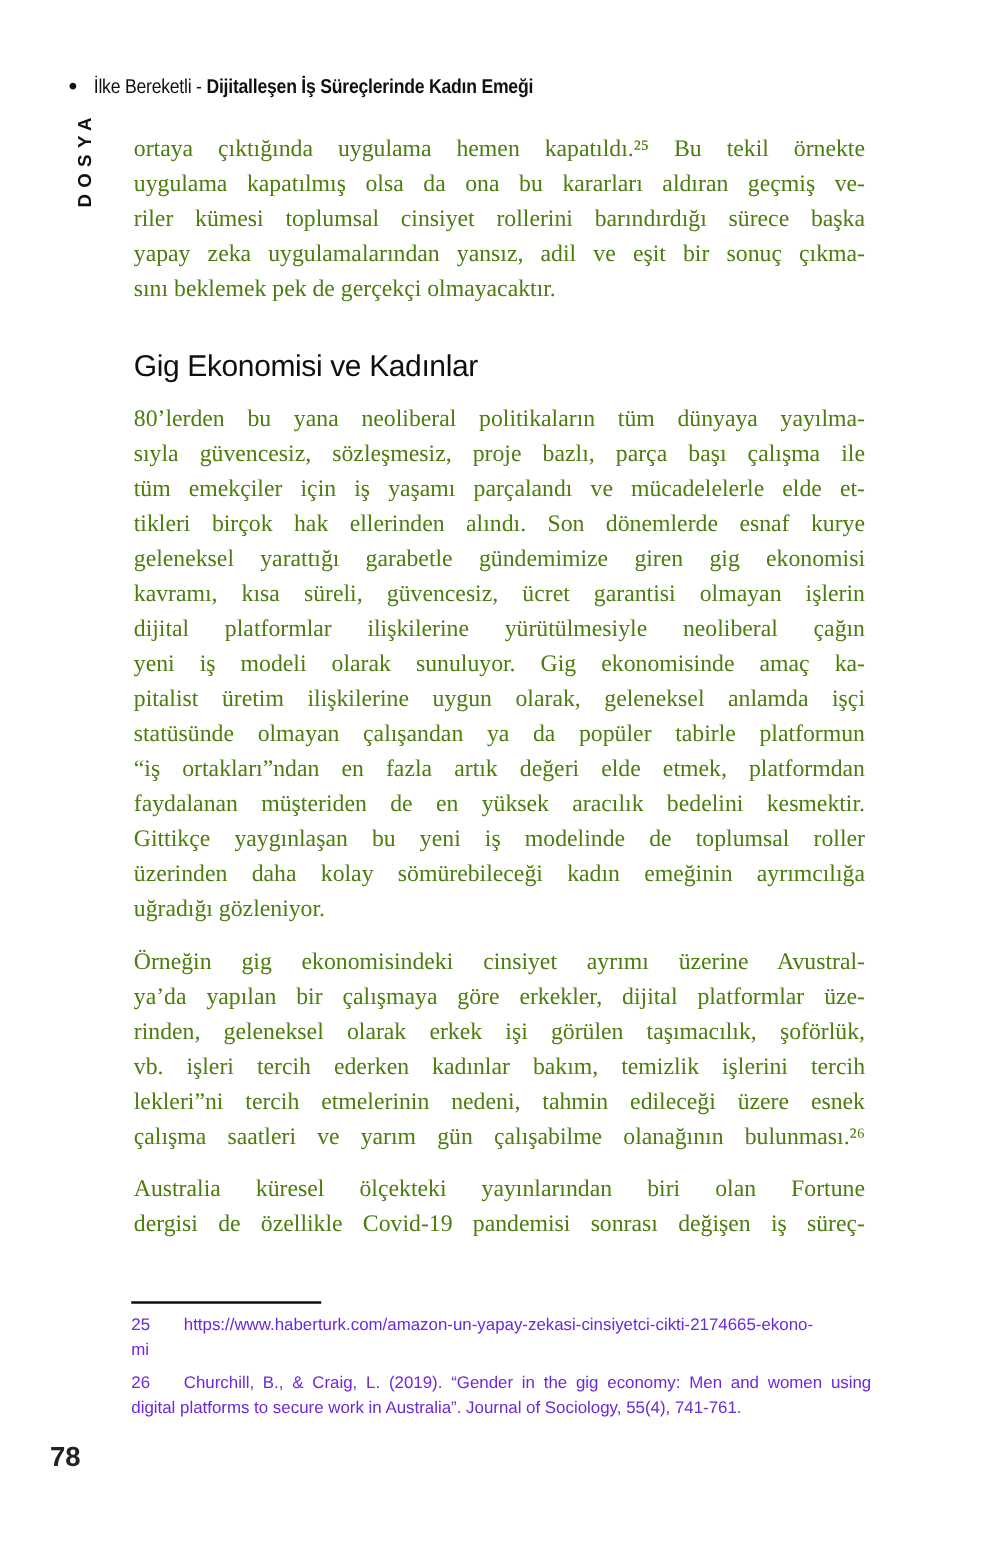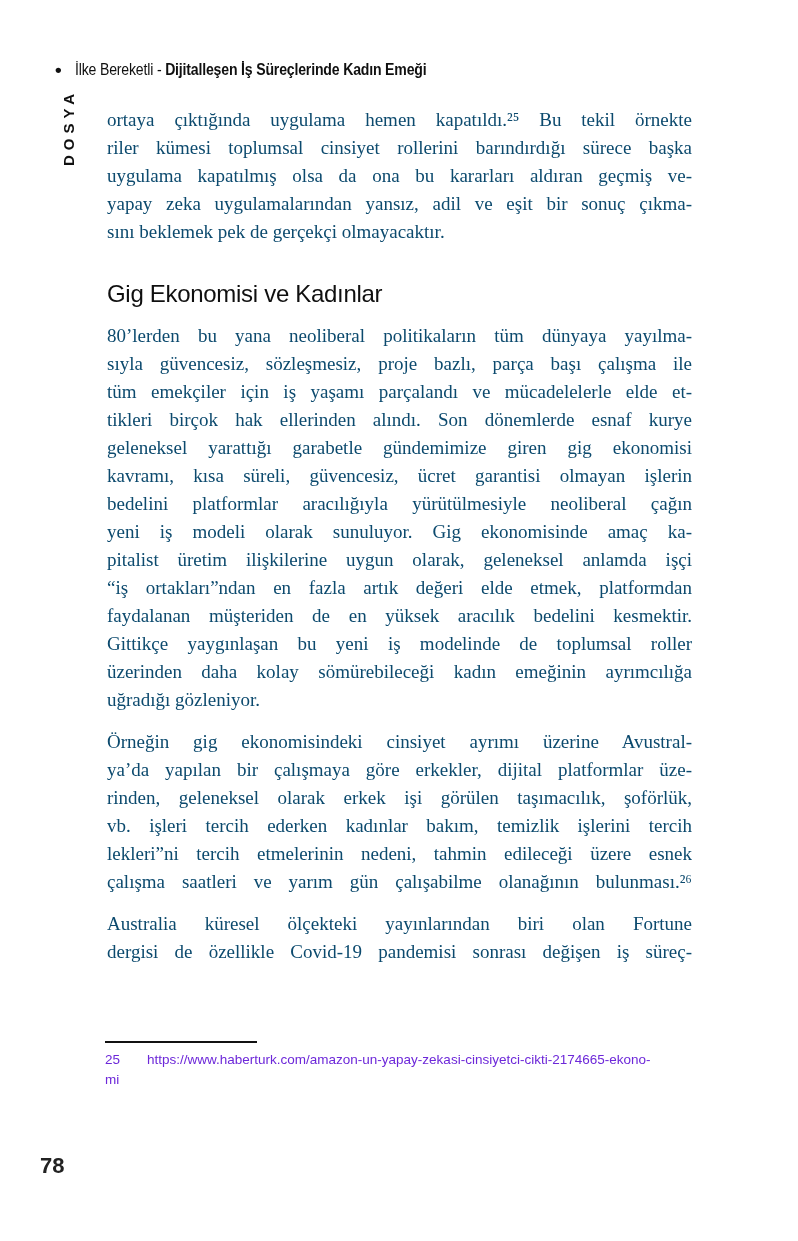--- a/index.html
+++ b/index.html
@@ -23,21 +23,21 @@
     position:absolute;left:60px;top:166px;transform:rotate(-90deg);transform-origin:0 0;
     font-family:"Liberation Sans",sans-serif;font-weight:700;font-size:15px;
     letter-spacing:5px;color:#101010;white-space:nowrap;
   }
   
   .body-col{position:absolute;left:107px;top:106px;width:585px;}
   .paragraph{margin:0;}
   .paragraph + .paragraph{margin-top:14px;}
   .line{
     font-size:19px;line-height:28px;text-align:justify;text-align-last:justify;
-    text-justify:inter-word;color:#0c4a6e;
+    text-justify:inter-word;color:#4d7c0f;
   }
   .line.last{text-align-last:left;}
   .section-heading{
     font-family:"Liberation Sans",sans-serif;font-weight:400;font-size:24px;
     line-height:32px;color:#0f0f0f;letter-spacing:-0.3px;margin:32px 0 12px 0;
   }
   
   .footnotes{
     position:absolute;left:105px;top:1041px;width:592px;
     font-family:"Liberation Sans",sans-serif;font-size:13.5px;color:#6d28d9;
@@ -61,36 +61,37 @@
   <div class="header">
     <span class="bullet">•</span>
     <span class="header-text"><span>İlke Bereketli</span><span> - </span><b>Dijitalleşen İş Süreçlerinde Kadın Emeği</b></span>
   </div>
 
   <div class="dosya">DOSYA</div>
 
   <div class="body-col" id="body-col">
       <div class="paragraph">
         <div class="line">ortaya çıktığında uygulama hemen kapatıldı.²⁵ Bu tekil örnekte</div>
+        <div class="line">uygulama kapatılmış olsa da ona bu kararları aldıran geçmiş ve-</div>
         <div class="line">riler kümesi toplumsal cinsiyet rollerini barındırdığı sürece başka</div>
-        <div class="line">uygulama kapatılmış olsa da ona bu kararları aldıran geçmiş ve-</div>
         <div class="line">yapay zeka uygulamalarından yansız, adil ve eşit bir sonuç çıkma-</div>
         <div class="line last">sını beklemek pek de gerçekçi olmayacaktır.</div>
       </div>
       <div class="section-heading">Gig Ekonomisi ve Kadınlar</div>
       <div class="paragraph">
         <div class="line">80’lerden bu yana neoliberal politikaların tüm dünyaya yayılma-</div>
         <div class="line">sıyla güvencesiz, sözleşmesiz, proje bazlı, parça başı çalışma ile</div>
         <div class="line">tüm emekçiler için iş yaşamı parçalandı ve mücadelelerle elde et-</div>
         <div class="line">tikleri birçok hak ellerinden alındı. Son dönemlerde esnaf kurye</div>
         <div class="line">geleneksel yarattığı garabetle gündemimize giren gig ekonomisi</div>
         <div class="line">kavramı, kısa süreli, güvencesiz, ücret garantisi olmayan işlerin</div>
-        <div class="line">bedelini platformlar aracılığıyla yürütülmesiyle neoliberal çağın</div>
+        <div class="line">dijital platformlar ilişkilerine yürütülmesiyle neoliberal çağın</div>
         <div class="line">yeni iş modeli olarak sunuluyor. Gig ekonomisinde amaç ka-</div>
         <div class="line">pitalist üretim ilişkilerine uygun olarak, geleneksel anlamda işçi</div>
+        <div class="line">statüsünde olmayan çalışandan ya da popüler tabirle platformun</div>
         <div class="line">“iş ortakları”ndan en fazla artık değeri elde etmek, platformdan</div>
         <div class="line">faydalanan müşteriden de en yüksek aracılık bedelini kesmektir.</div>
         <div class="line">Gittikçe yaygınlaşan bu yeni iş modelinde de toplumsal roller</div>
         <div class="line">üzerinden daha kolay sömürebileceği kadın emeğinin ayrımcılığa</div>
         <div class="line last">uğradığı gözleniyor.</div>
       </div>
       <div class="paragraph">
         <div class="line">Örneğin gig ekonomisindeki cinsiyet ayrımı üzerine Avustral-</div>
         <div class="line">ya’da yapılan bir çalışmaya göre erkekler, dijital platformlar üze-</div>
         <div class="line">rinden, geleneksel olarak erkek işi görülen taşımacılık, şoförlük,</div>
@@ -104,18 +105,22 @@
       </div>
     </div>
 
   <div class="footnotes">
     <div class="fn-rule"></div>
     <div id="fn-items">
         <div class="footnote">
           <div class="fn-line"><span class="fn-num">25</span><span>https://www.haberturk.com/amazon-un-yapay-zekasi-cinsiyetci-cikti-2174665-ekono-</span></div>
           <div class="fn-line">mi</div>
         </div>
+        <div class="footnote">
+          <div class="fn-line justify"><span class="fn-num">26</span><span>Churchill, B., &amp; Craig, L. (2019). “Gender in the gig economy: Men and women using</span></div>
+          <div class="fn-line">digital platforms to secure work in Australia”. Journal of Sociology, 55(4), 741-761.</div>
+        </div>
       </div>
   </div>
 
   <div class="page-number">78</div>
 
 </div>
 
 </body></html>

